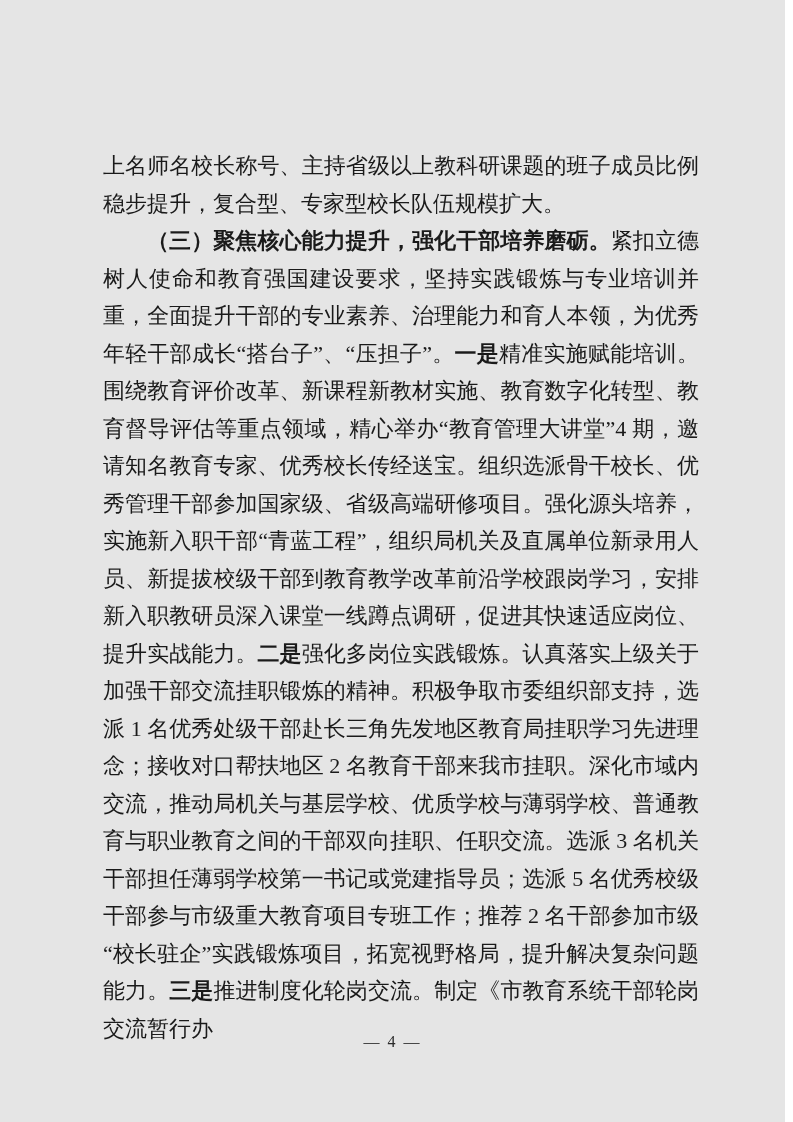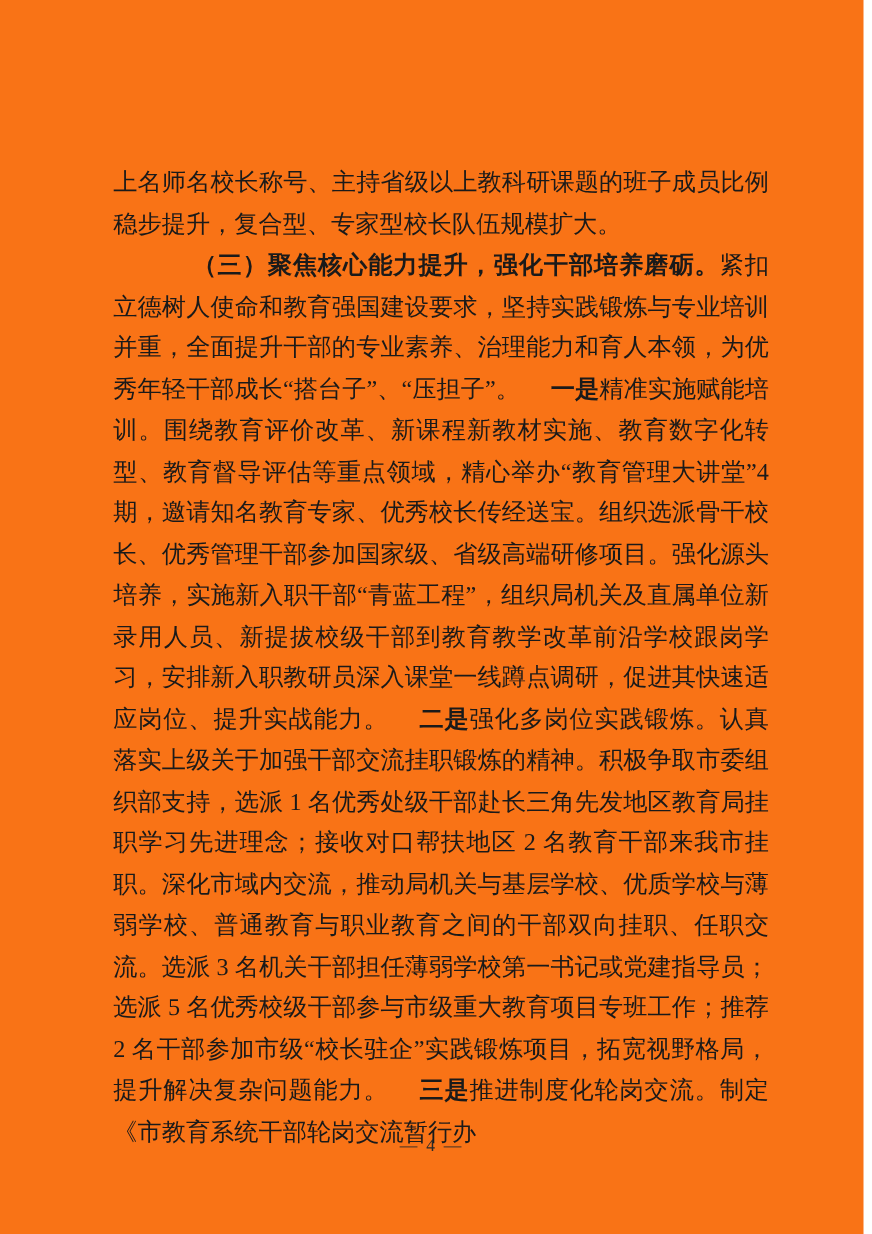--- a/index.html
+++ b/index.html
@@ -4,21 +4,21 @@
 <style>
   html, body {
     margin: 0;
     padding: 0;
     background: #ffffff;
   }
   .page {
     position: relative;
     width: 785px;
     height: 1122px;
-    background: #f97316;
+    background: #e5e5e5;
     overflow: hidden;
     font-family: "Liberation Serif", "DejaVu Serif", serif;
     color: #1a1a1a;
   }
   .doc-body {
     position: absolute;
     left: 103px;
     top: 147px;
     width: 596px;
     font-size: 22px;
@@ -33,21 +33,20 @@
     padding: 0;
   }
   .para.indent {
     text-indent: 2em;
   }
   .run {
     font-weight: normal;
   }
   .run.bold {
     font-weight: bold;
-    margin-left: 28px;
   }
   .page-number {
     position: absolute;
     left: 0;
     top: 1033px;
     width: 100%;
     text-align: center;
     font-size: 16px;
     color: #2a2a2a;
     letter-spacing: 2px;

